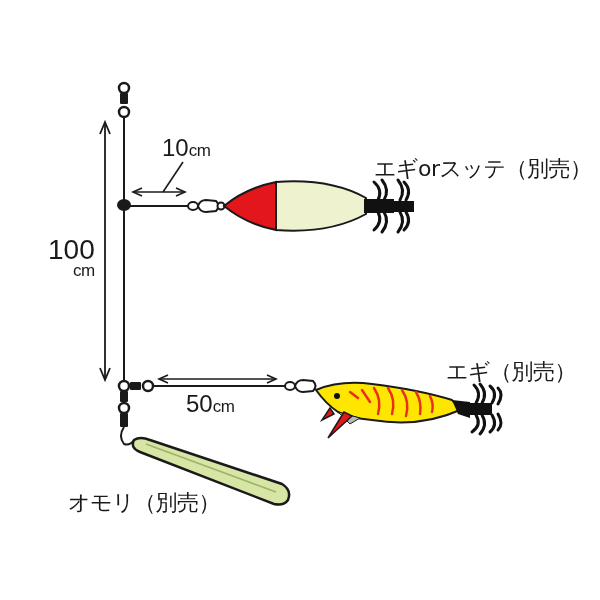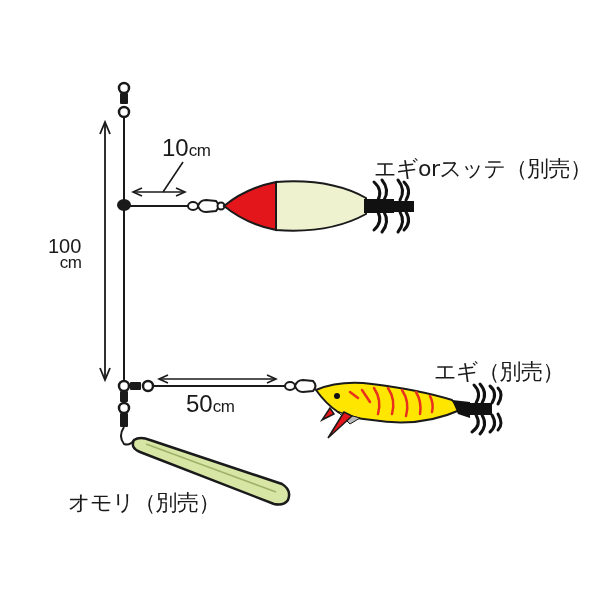--- a/index.html
+++ b/index.html
@@ -120,25 +120,25 @@
     <path d="M134 440 Q140 436 150 440 L282 484 Q292 490 288 500 Q284 506 274 504 L140 452 Q130 448 134 440 Z" fill="#d7e6a4" stroke="#1a1a1a" stroke-width="2.5"></path>
     <path d="M146 444 L276 492" stroke="#9fb26a" stroke-width="1.5" fill="none"></path>
   </g>
 </svg>
 
 <div class="lbl" style="left:162px; top:136px;">
   <span class="num">10</span><span class="unit">cm</span>
 </div>
 
 <div class="lbl" style="left:48px; top:236px; text-align:right;">
-  <div class="num" style="font-size:20px;">100</div>
+  <div class="num" style="font-size:28px;">100</div>
   <div class="unit" style="text-align:right; margin-top:-2px;">cm</div>
 </div>
 
 <div class="lbl" style="left:186px; top:352px;margin-top:40px;">
   <span class="num">50</span><span class="unit">cm</span>
 </div>
 
 <div class="lbl lbl-lg" style="left:346px; top:158px;margin-left:28px;">エギorスッテ（別売）</div>
 
-<div class="lbl lbl-lg" style="left:434px; top:361px;">エギ（別売）</div>
+<div class="lbl lbl-lg" style="left:446px; top:361px;">エギ（別売）</div>
 
 <div class="lbl lbl-lg" style="left:68px; top:492px;">オモリ（別売）</div>
 
 </body></html>

